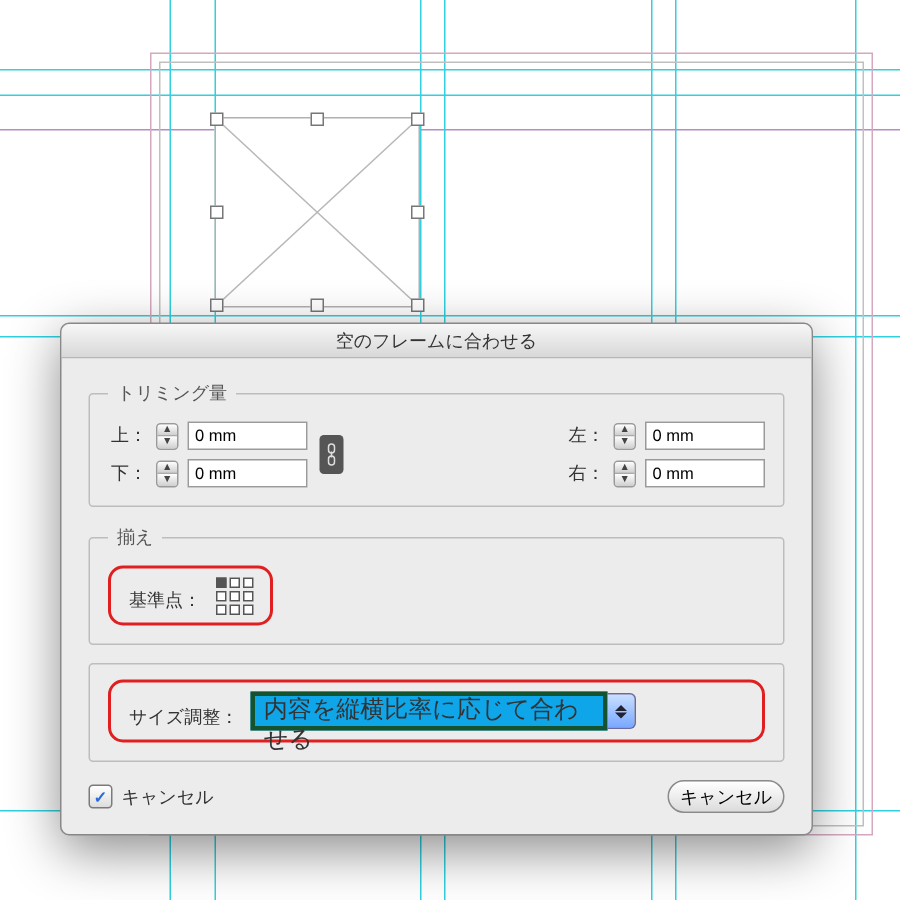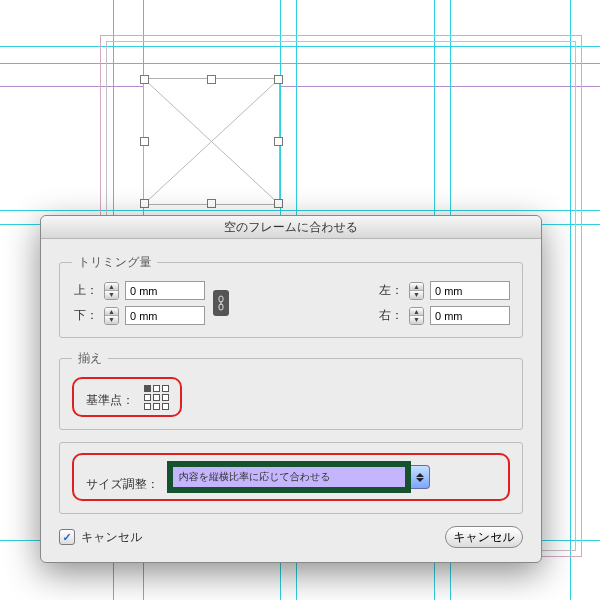--- a/index.html
+++ b/index.html
@@ -26,21 +26,21 @@
   .stepper button:first-child{border-bottom:1px solid #aaa;}
   input.num{width:70px;height:17px;border:1px solid #9a9a9a;background:#fff;font-size:11px;padding:0 4px;}
   .link{width:16px;height:26px;background:#555;border-radius:3px;display:flex;align-items:center;justify-content:center;margin-left:8px;}
   .link svg{width:10px;height:16px;}
   .hi{border:2px solid #e02020;border-radius:10px;padding:6px 12px;display:inline-flex;align-items:flex-end;gap:10px;}
   .proxy{display:grid;grid-template-columns:repeat(3,6px);grid-template-rows:repeat(3,6px);gap:3px;}
   .proxy .d{width:5px;height:5px;border:1px solid #555;background:#fff;}
   .proxy .d.sel{background:#555;}
   .fit-row{display:flex;align-items:flex-end;gap:8px;}
   .sel{position:relative;display:inline-flex;align-items:center;}
-  .sel-box{width:220px;height:20px;line-height:20px;padding:0 6px;border:6px solid #14532d;background:#c4b5fd;font-size:10px;}
+  .sel-box{width:220px;height:20px;line-height:20px;padding:0 6px;border:3px solid #14532d;background:#0ea5e9;font-size:16px;}
   .sel-btn{width:18px;height:22px;border:1px solid #6a6aa0;border-left:none;background:linear-gradient(#c8e0ff,#7aa8ff);display:flex;flex-direction:column;align-items:center;justify-content:center;gap:1px;border-radius:0 4px 4px 0;}
   .tri{width:0;height:0;border-left:4px solid transparent;border-right:4px solid transparent;}
   .tri.up{border-bottom:4px solid #223;}
   .tri.dn{border-top:4px solid #223;}
   .footer{display:flex;align-items:center;justify-content:space-between;margin-top:8px;}
   .cb{display:flex;align-items:center;gap:6px;}
   .chk{width:14px;height:14px;border:1px solid #7a7a7a;border-radius:3px;background:linear-gradient(#fff,#ddd);display:flex;align-items:center;justify-content:center;color:#2a6cd8;font-weight:bold;font-size:11px;}
   .btns{display:flex;gap:28px;}
   .btn{min-width:78px;height:22px;border:1px solid #8a8a8a;border-radius:11px;background:linear-gradient(#fff,#dcdcdc);font-size:12px;cursor:pointer;}
   .btn.primary{background:linear-gradient(#bfe0ff,#4a98f7);border-color:#3a6ac0;color:#000;}

